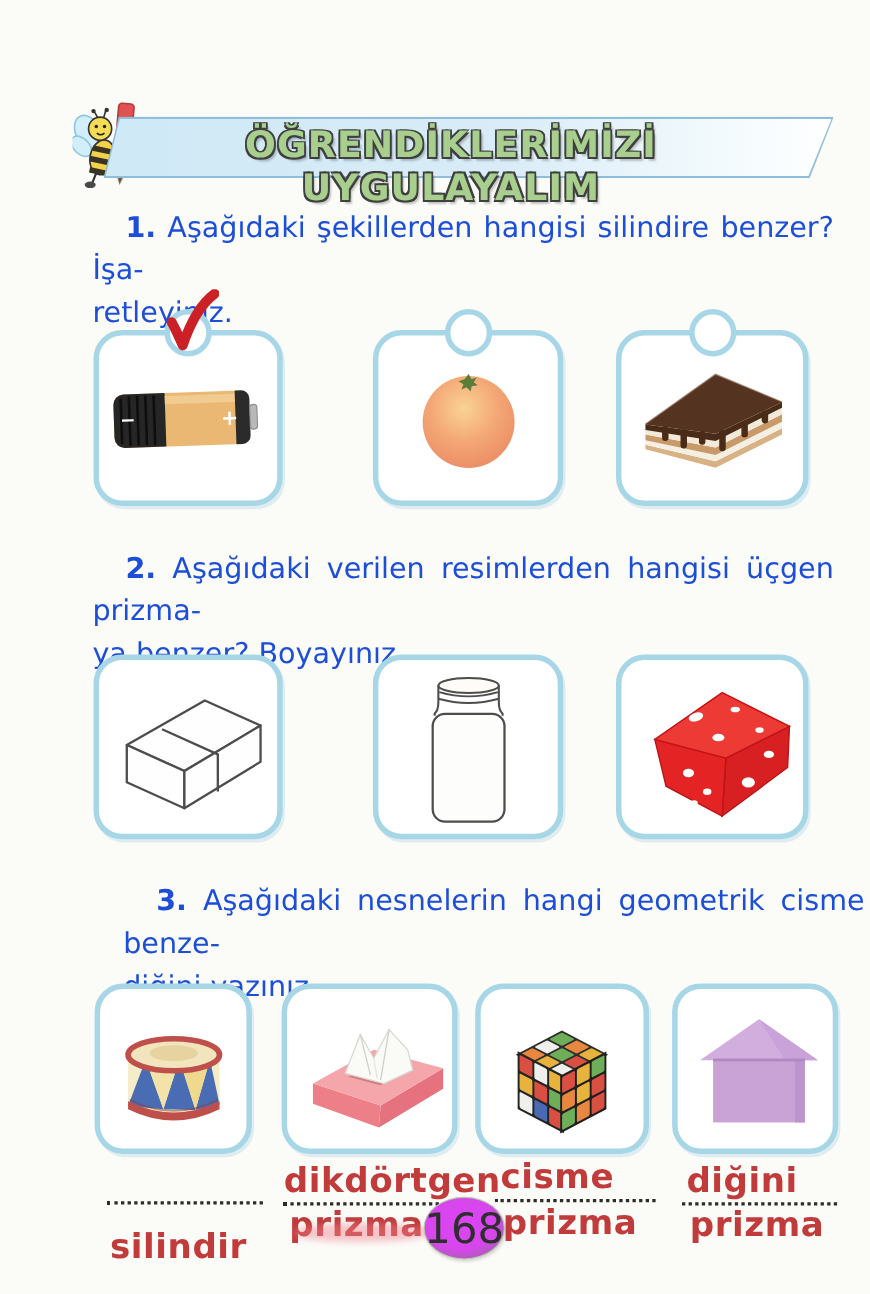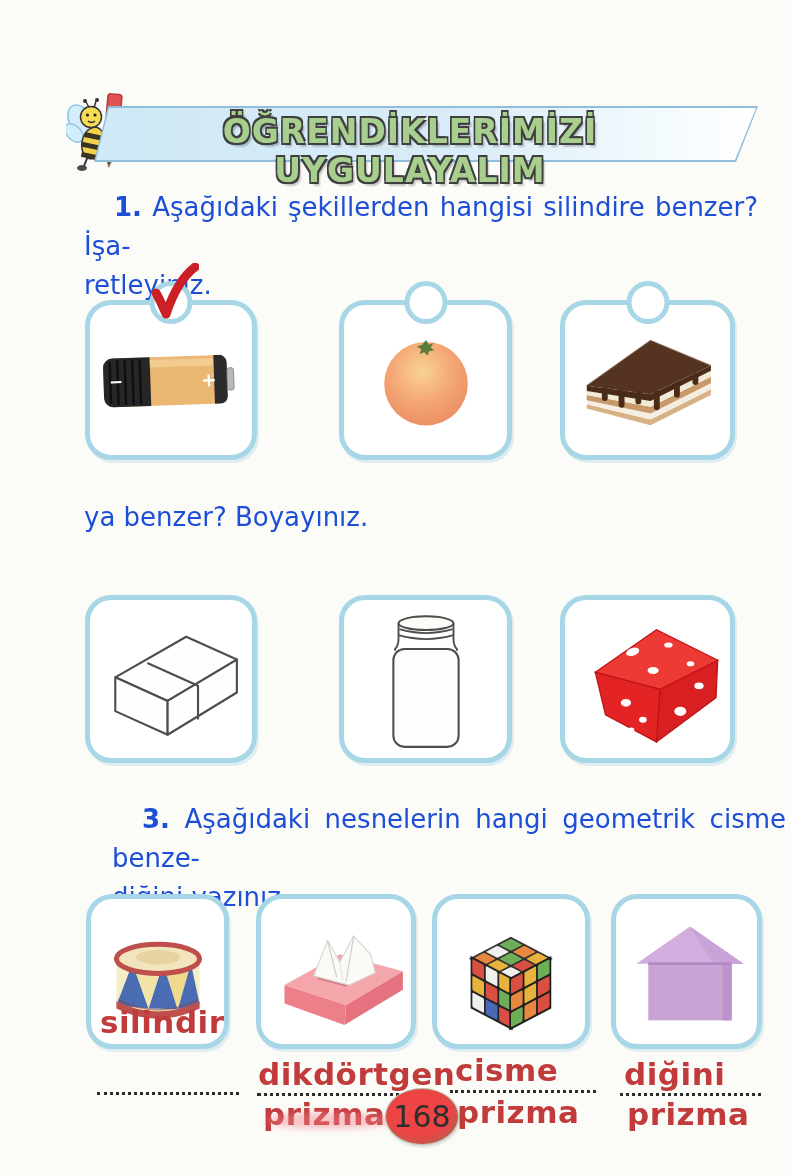--- a/index.html
+++ b/index.html
@@ -30,23 +30,23 @@
   .checkmark{position:absolute;top:-42px;left:50%;transform:translateX(-46%);z-index:3;}
 
   
   .answer{position:absolute;color:#c13b3b;font-size:31px;font-weight:bold;letter-spacing:.5px;}
   .answer-line{position:absolute;height:0;border-bottom:3.5px dotted #2c2c2c;}
   .smudge{position:absolute;left:266px;top:1112px;width:126px;height:17px;border-radius:50%;
     background:rgba(242,128,140,.45);filter:blur(3px);}
 
   
   .page-badge{position:absolute;left:385px;top:1088px;width:72px;height:55px;border-radius:50%;
-    background:#ef4444;border:1.5px solid #b9c9ad;display:flex;align-items:center;justify-content:center;
+    background:#d946ef;border:1.5px solid #b9c9ad;display:flex;align-items:center;justify-content:center;
     box-shadow:inset -3px -4px 7px rgba(110,130,100,.35),1px 2px 3px rgba(0,0,0,.15);
-    font-size:30px;color:#2e2e2e;}
+    font-size:38px;color:#2e2e2e;}
 
   .bee{position:absolute;left:66px;top:90px;}
   svg{display:block;}
 </style>
 </head>
 <body>
 
 <div id="page">
 
   <div class="bee">
@@ -142,20 +142,24 @@
       <rect x="58" y="87" width="7" height="21" rx="3.5" fill="#4a2b18"></rect>
       <rect x="78" y="89" width="7" height="15" rx="3.5" fill="#4a2b18"></rect>
       <rect x="100" y="88" width="7" height="23" rx="3.5" fill="#4a2b18"></rect>
       <rect x="124" y="78" width="7" height="18" rx="3.5" fill="#4a2b18"></rect>
       <rect x="146" y="67" width="7" height="14" rx="3.5" fill="#4a2b18"></rect>
       <path d="M20,82 L96,28 L168,58" fill="none" stroke="#684028" stroke-width="2" opacity=".6"></path>
     </svg>
   </div>
 
   <div class="qtext" style="top:498px;">
+    <div class="qline1">
+      <span class="qnum">2.</span>
+      <span>Aşağıdaki verilen resimlerden hangisi üçgen prizma-</span>
+    </div>
     <div class="qline2">ya benzer? Boyayınız.</div>
   </div>
 
   <div class="card" style="left:85px;top:595px;width:162px;height:158px;">
     <svg width="152" height="140" viewBox="0 0 180 160">
       <g fill="#fefefe" stroke="#4d4d4d" stroke-width="2.5" stroke-linejoin="round">
         <polygon points="24,78 108,30 168,57 86,106"></polygon>
         <polygon points="24,78 86,106 86,146 24,118"></polygon>
         <polygon points="86,106 168,57 168,96 86,146"></polygon>
       </g>
@@ -273,21 +277,21 @@
   <div class="card" style="left:611px;top:894px;width:141px;height:145px;">
     <svg width="134" height="118" viewBox="0 0 180 150">
       <rect x="38" y="60" width="112" height="80" fill="#c9a3d6"></rect>
       <rect x="138" y="60" width="12" height="80" fill="#bd93cc"></rect>
       <polygon points="22,64 94,14 166,64" fill="#d2aede"></polygon>
       <polygon points="94,14 166,64 126,64" fill="#c8a2d8"></polygon>
       <rect x="38" y="62" width="112" height="3.5" fill="#b189c2"></rect>
     </svg>
   </div>
 
-  <div class="answer" style="left:100px;top:1004px;">silindir</div>
+  <div class="answer" style="left:100px;top:1116px;">silindir</div>
   <div class="answer-line" style="left:97px;top:1092px;width:142px;"></div>
 
   <div class="answer" style="left:258px;top:1056px;">dikdörtgen</div>
   <div class="answer-line" style="left:257px;top:1093px;width:150px;"></div>
   <div class="answer" style="left:263px;top:1096px;">prizma</div>
   <div class="smudge"></div>
 
   <div class="answer" style="left:455px;top:1052px;">cisme</div>
   <div class="answer-line" style="left:450px;top:1090px;width:146px;"></div>
   <div class="answer" style="left:457px;top:1094px;">prizma</div>

